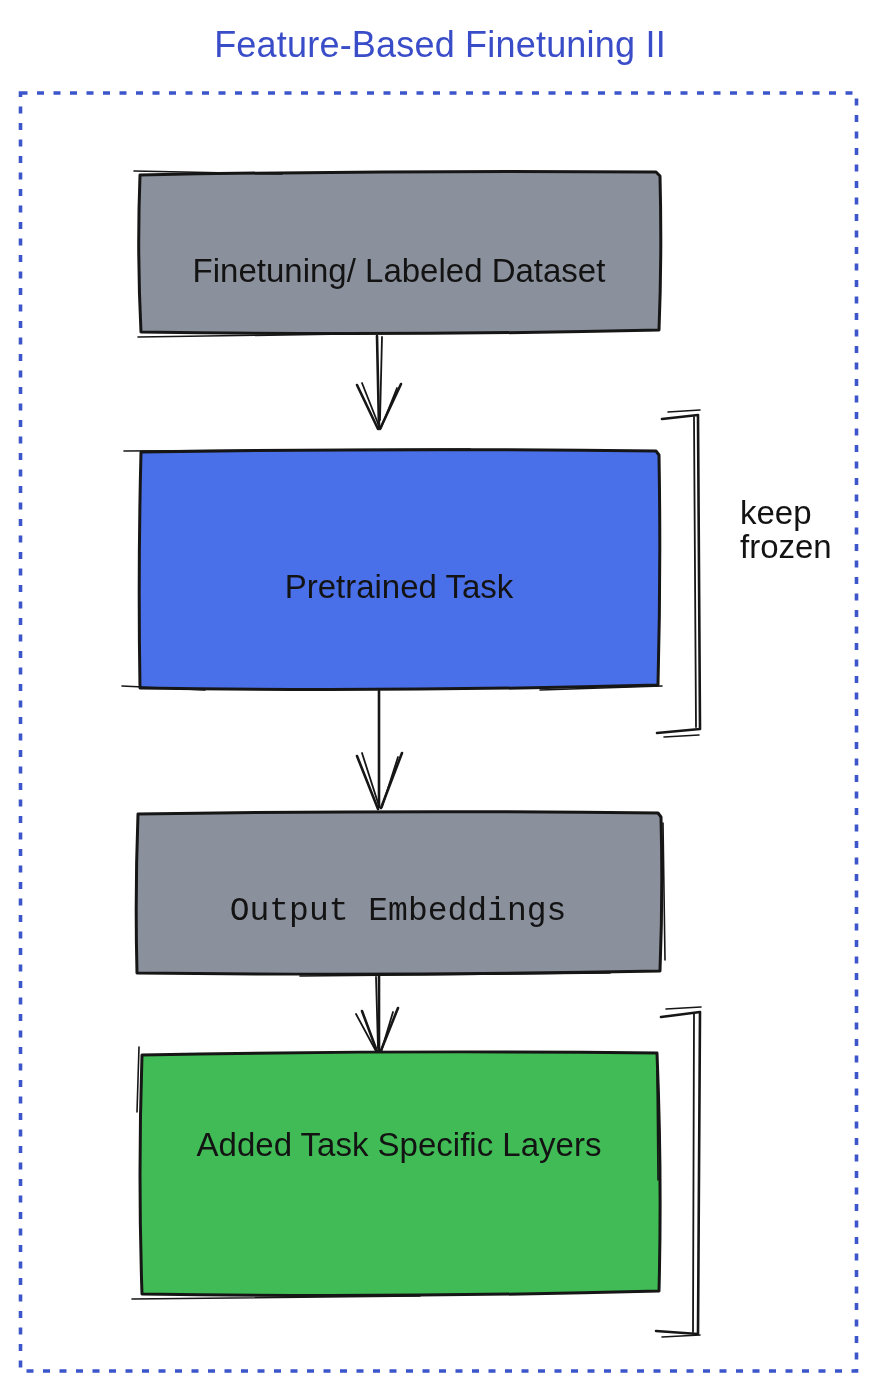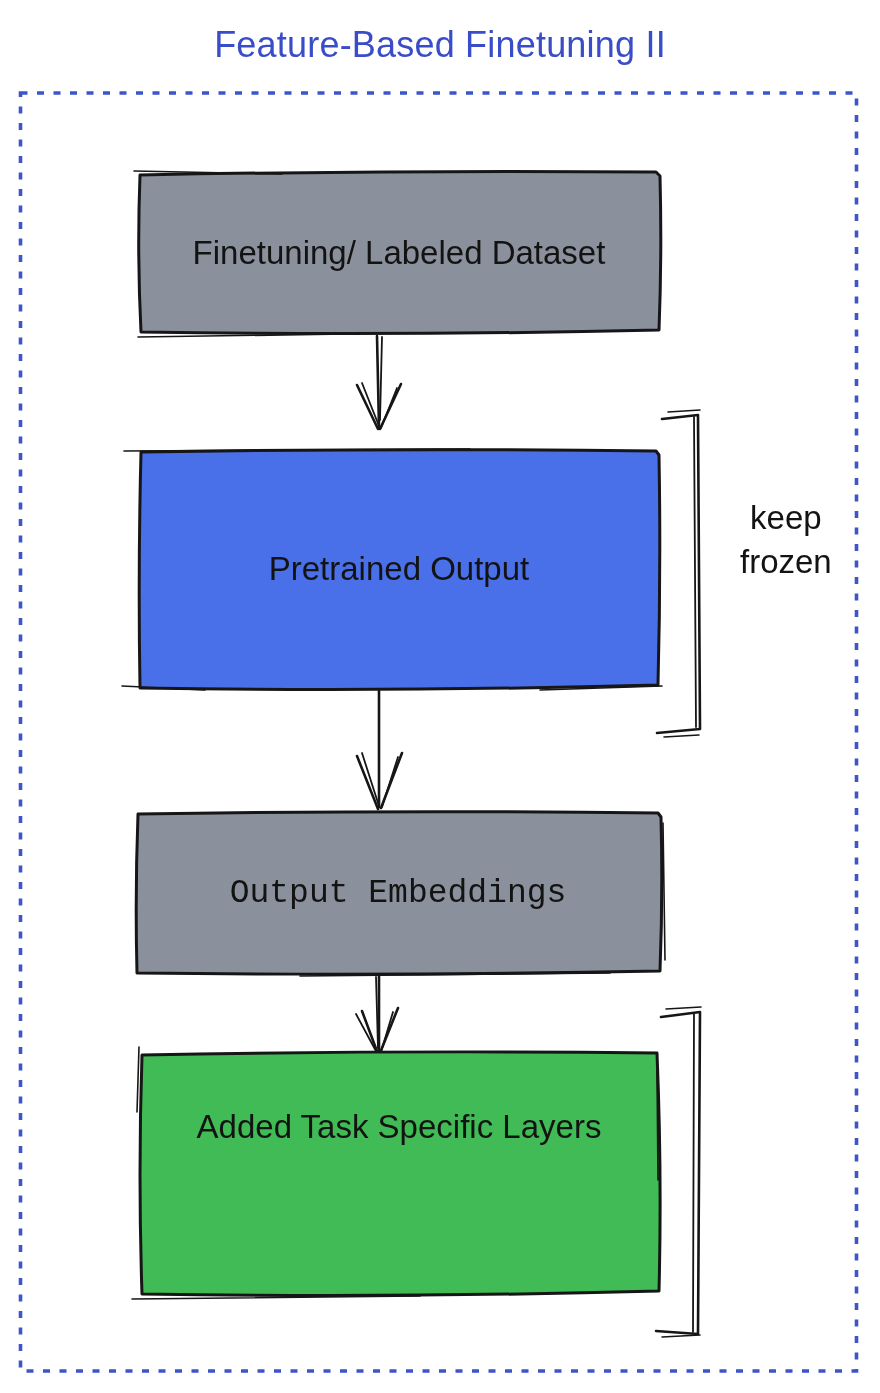--- a/index.html
+++ b/index.html
@@ -29,26 +29,26 @@
   .box-fill-gray{fill:var(--color-gray_fill,#8B919C);}
   .box-fill-blue{fill:var(--color-blue_fill,#4A70E9);}
   .box-fill-green{fill:var(--color-green_fill,#40BB55);}
   .box-outline{stroke:var(--color-stroke,#161616);stroke-width:3;stroke-linejoin:round;stroke-linecap:round;}
   .sketch{fill:none;stroke:var(--color-stroke,#161616);stroke-width:1.6;stroke-linecap:round;}
   .arrow{fill:none;stroke:var(--color-stroke,#161616);stroke-width:2.6;stroke-linecap:round;}
   .arrow-thin{fill:none;stroke:var(--color-stroke,#161616);stroke-width:1.8;stroke-linecap:round;}
   .bracket{fill:none;stroke:var(--color-stroke,#161616);stroke-width:2.6;stroke-linecap:round;stroke-linejoin:round;}
   .node-label{
     position:absolute;display:flex;align-items:center;justify-content:center;
-    font-size:33px;color:var(--color-label_text,#131313);text-align:left;
+    font-size:33px;color:var(--color-label_text,#131313);text-align:left;margin-top:18px;
   }
   .node-label.up{padding-bottom:34px;}
   .annotation{
-    position:absolute;font-size:33px;line-height:44px;
-    color:var(--color-label_text,#131313);white-space:pre-line;text-align:center;
+    position:absolute;font-size:33px;line-height:34px;
+    color:var(--color-label_text,#131313);white-space:pre-line;text-align:left;
   }
   
   #label-dataset    {left:137px;top:172px;width:524px;height:161px;}
   #label-pretrained {left:138px;top:450px;width:522px;height:238px;}
   #label-embeddings {left:135px;top:812px;width:526px;height:162px;font-family:Liberation Mono, monospace;}
   #label-tasklayers {left:138px;top:1005px;width:522px;height:243px;}
   #annotation-keep-frozen {left:740px;top:496px;}
   #annotation-train-update{left:740px;top:1098px;}
 </style>
 </head>
@@ -116,21 +116,21 @@
     <g>
       <path class="bracket" d="M661,1017 L700,1012 L698,1334 L656,1331"></path>
       <path class="arrow-thin" d="M694,1014 L693,1332"></path>
       <path class="sketch" d="M666,1009 L701,1007"></path>
       <path class="sketch" d="M662,1337 L700,1335"></path>
     </g>
   </svg>
 
   <div class="node-label up" id="label-dataset">Finetuning/ Labeled Dataset</div>
 
-  <div class="node-label" id="label-pretrained">Pretrained Output</div>
+  <div class="node-label" id="label-pretrained">Pretrained Task</div>
 
   <div class="node-label" id="label-embeddings">Output Embeddings</div>
 
   <div class="node-label" id="label-tasklayers">Added Task Specific Layers</div>
 
   <div class="annotation" id="annotation-keep-frozen">keep
 frozen</div>
 
 
 </div>

